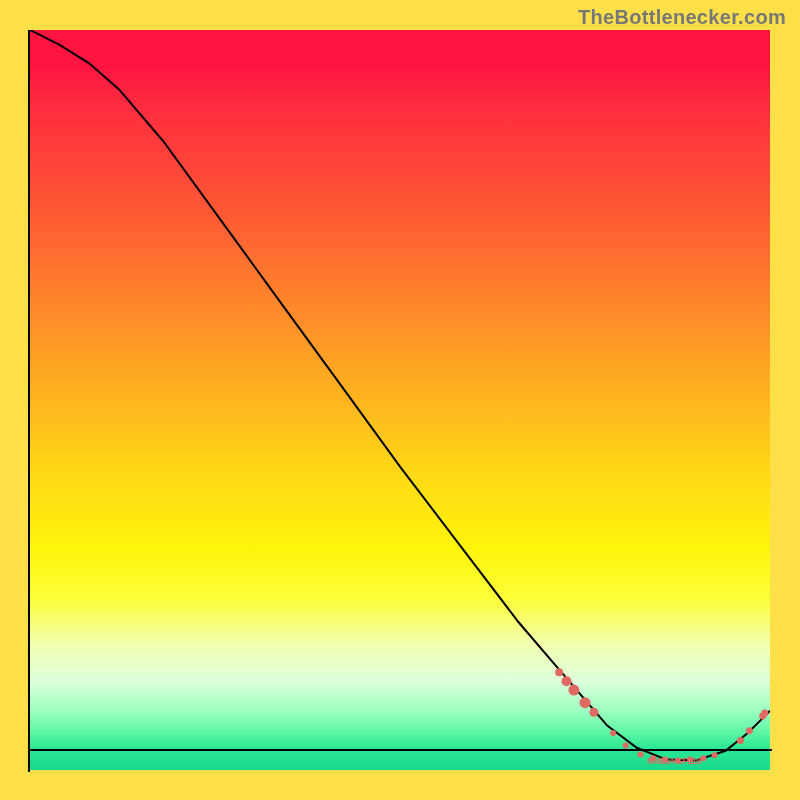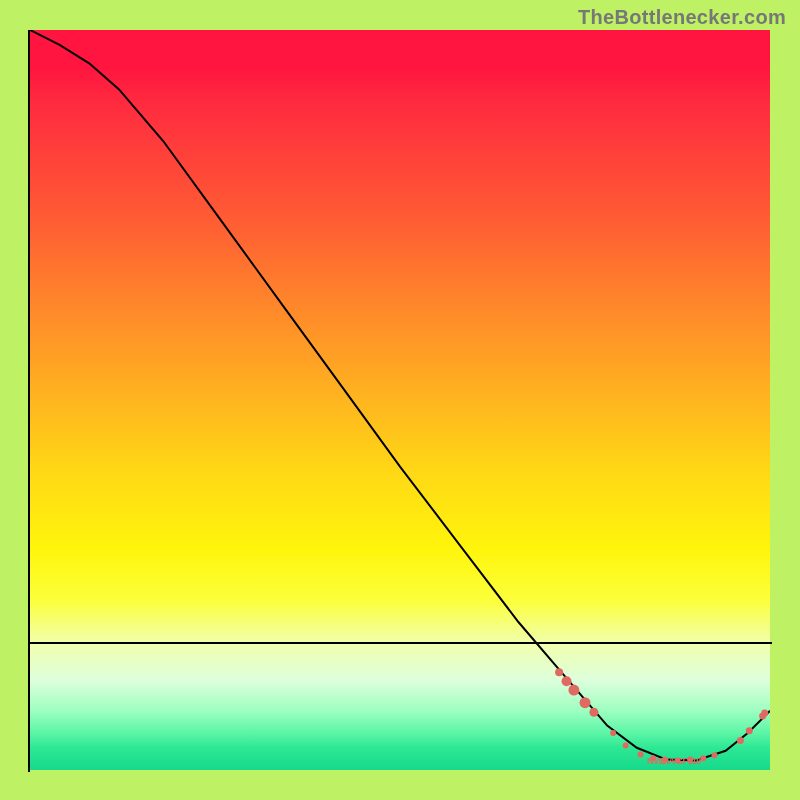--- a/index.html
+++ b/index.html
@@ -8,38 +8,38 @@
     width: 800px;
     height: 800px;
     background: #000;
     font-family: Arial, Helvetica, sans-serif;
     overflow: hidden;
   }
   .stage {
     position: relative;
     width: 800px;
     height: 800px;
-    background: #bef264;
+    background: #fde047;
   }
   .watermark {
     position: absolute;
     top: 6px;
     right: 14px;
     color: #777;
     font-size: 20px;
     font-weight: 600;
     letter-spacing: 0.3px;
     z-index: 30;
   }
   .plot-frame {
     position: absolute;
     left: 30px;
     top: 30px;
     width: 740px;
-    height: 612px;
+    height: 719px;
   }
   
   .gradient {
     position: absolute;
     left: 0;
     top: 0;
     width: 740px;
     height: 740px;
     
     background: linear-gradient(

